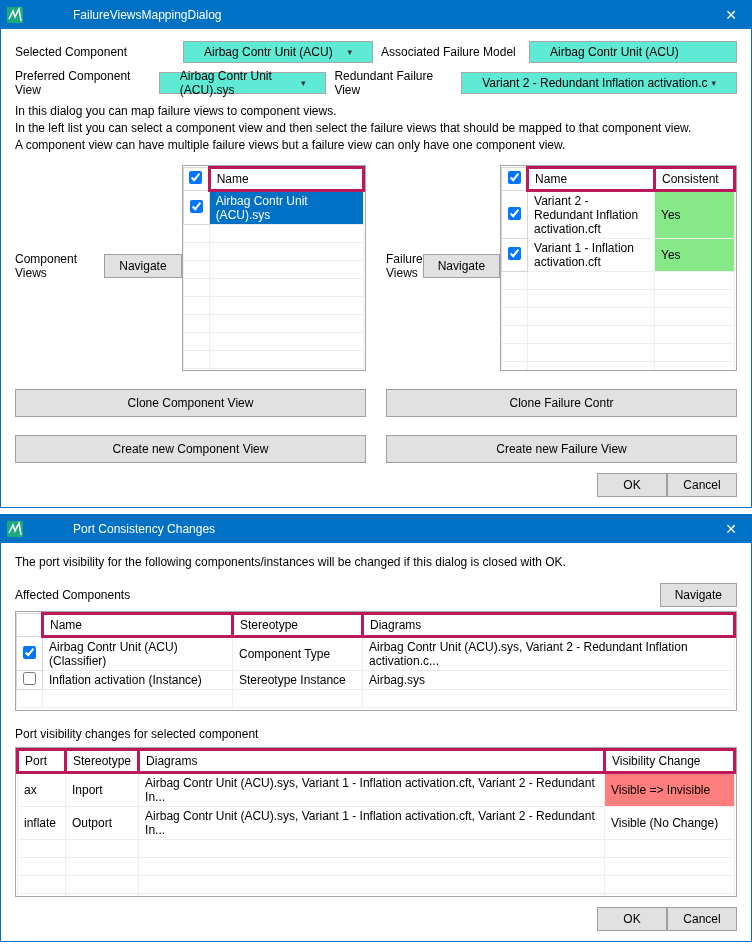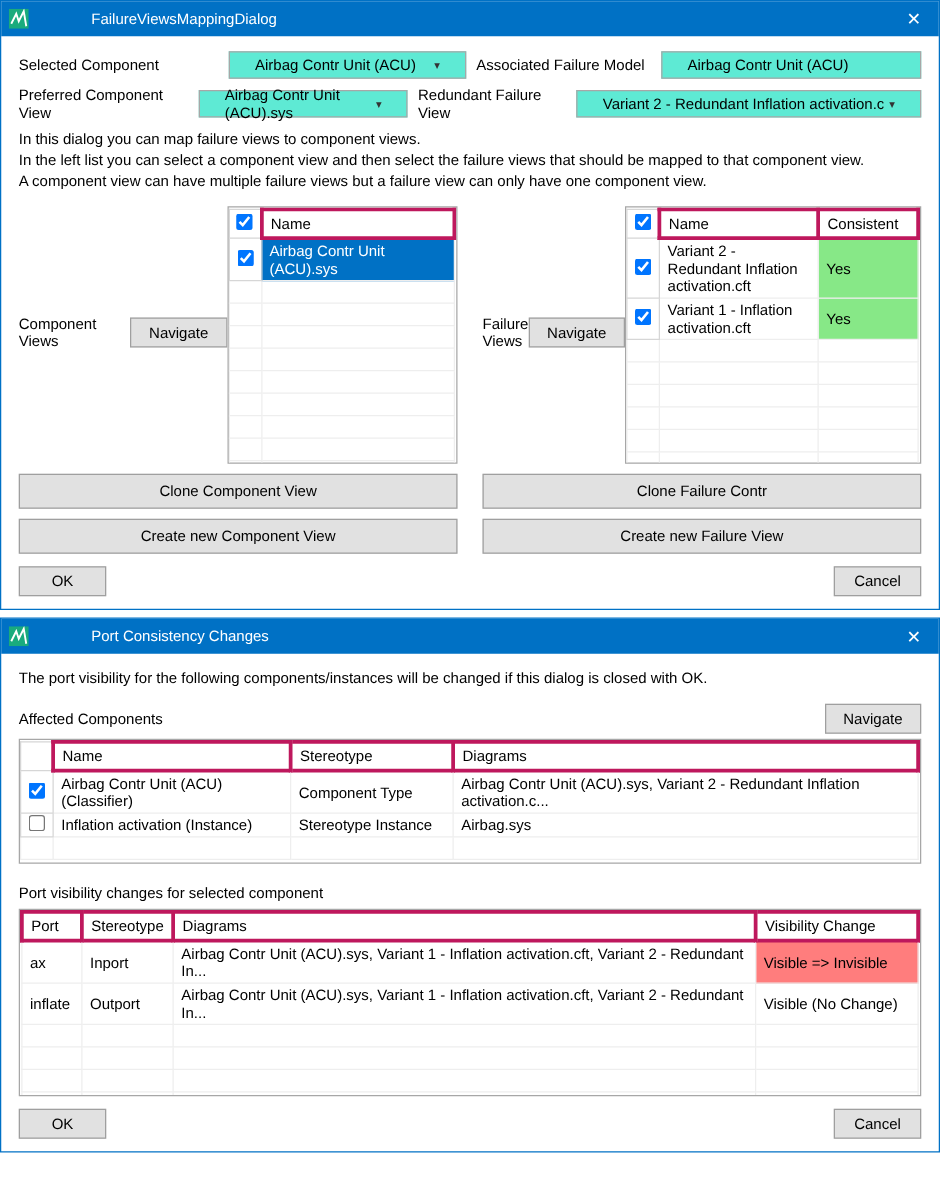--- a/index.html
+++ b/index.html
@@ -24,23 +24,23 @@
 .btn { border: 1px solid #9f9f9f; background: #e1e1e1; height: 24px; padding: 0 14px; cursor: pointer; display:inline-flex; align-items:center; justify-content:center; }
 .table-box { border: 1px solid #a7a7a7; background: #fff; height: 206px; overflow:hidden; }
 table { border-collapse: collapse; width: 100%; }
 th { background: #fff; border: 3px solid #be185d; text-align: left; font-weight: normal; padding: 3px 6px; height: 22px; }
 th.chkcol, td.chkcol { width: 26px; text-align:center; padding:0; border:1px solid #d6d6d6; }
 td { border: 1px solid #eeeeee; padding: 2px 6px; height: 18px; }
 tr.sel td { background: #0071c5; color: #fff; }
 tr.blank td { border: 1px solid #eeeeee; }
 .chk { width:13px; height:13px; }
 .yes-cell { background: #87e887; }
-.widebtns { display:flex; gap:20px; margin-top:8px; }
+.widebtns { display:flex; gap:20px; margin-top:18px; }
 .widebtns .btn { flex:1; height:28px; }
-.footer { display:flex; justify-content:space-between; gap:25px; margin-top:10px; }
+.footer { display:flex; justify-content:flex-end; gap:0; margin-top:10px; }
 .footer .btn { width:70px; }
 .red-cell { background: #ff7d7d; }
 .port-table-box { border:1px solid #a7a7a7; height:150px; overflow:hidden; }
 .aff-box { border:1px solid #a7a7a7; height:100px; overflow:hidden; }
 .sub-label { margin: 16px 0 6px 0; }
 </style>
 </head>
 <body>
 
 <div class="dialog">

